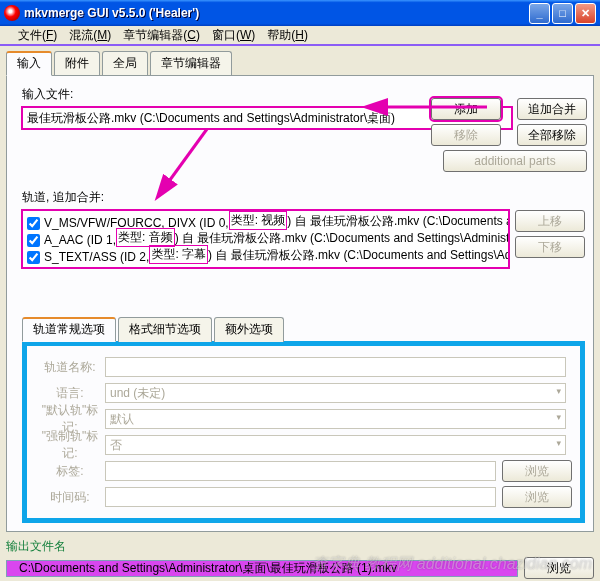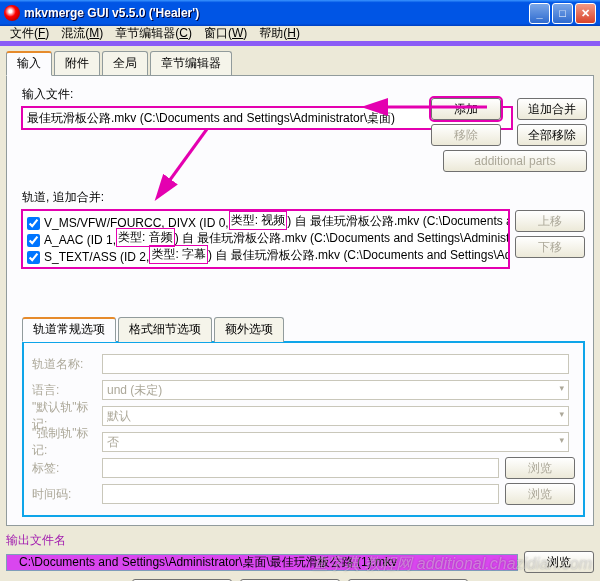--- a/index.html
+++ b/index.html
@@ -7,21 +7,21 @@
 
 .titlebar { height: 26px; background: linear-gradient(to bottom, #3a95ff 0%, #0055e5 10%, #0055e5 90%, #0040c0 100%); display: flex; align-items: center; padding: 0 4px; color: #fff; font-weight: bold; }
 .titlebar .icon { width: 16px; height: 16px; margin-right: 4px; background: radial-gradient(circle at 40% 40%, #fff 10%, #f00 40%, #800 100%); border-radius: 50%; }
 .titlebar .title { flex: 1; font-size: 12px; text-shadow: 1px 1px 0 #003; }
 .titlebar .winbtns { display: flex; gap: 2px; }
 .winbtn { width: 21px; height: 21px; border: 1px solid #fff; border-radius: 3px; display: flex; align-items: center; justify-content: center; color: #fff; font-weight: bold; font-size: 11px; cursor: pointer; }
 .winbtn.min { background: linear-gradient(to bottom, #7ba7e8, #2f6bcf); }
 .winbtn.max { background: linear-gradient(to bottom, #7ba7e8, #2f6bcf); }
 .winbtn.close { background: linear-gradient(to bottom, #f29a86, #d9432a); }
 
-.menubar { height: 20px; background: #ece9d8; display: flex; align-items: center; padding: 0 4px; border-bottom: 5px solid #8b5cf6; }
+.menubar { height: 20px; background: #ece9d8; display: flex; align-items: center; padding: 0 12px; border-bottom: 2px solid #8b5cf6; }
 .menuitem { padding: 2px 6px; cursor: pointer; }
 .menuitem u { text-decoration: underline; }
 
 .tabstrip { display: flex; padding: 4px 6px 0 6px; }
 .tab { padding: 3px 10px; border: 1px solid #919b9c; border-bottom: none; background: #f5f4ea; margin-right: 2px; border-radius: 3px 3px 0 0; cursor: pointer; position: relative; top: 1px; }
 .tab.active { background: #fcfcfe; border-bottom: 1px solid #fcfcfe; z-index: 2; border-top: 2px solid #e68b2c; padding-top: 2px; }
 
 .panel { margin: 0 6px 6px 6px; border: 1px solid #919b9c; background: #fcfcfe; padding: 8px; }
 
 .section-label { margin: 2px 0 4px 0; color: #000; }
@@ -34,30 +34,30 @@
 .btn.highlight { outline: 2px solid #e400b0; }
 
 .rightbtncol { display: flex; flex-direction: column; gap: 4px; position: absolute; }
 
 .tracksbox { width: 490px; height: 58px; border: 1px solid #7f9db9; background: #fff; padding: 2px; overflow: hidden; outline: 2px solid #e400b0; outline-offset: -1px; }
 .track-line { display: flex; align-items: flex-end; white-space: nowrap; height: 17px; }
 .track-line input[type=checkbox] { margin: 0 4px 0 2px; }
 .hlbox { border: 1px solid #e400b0; padding: 0 1px; }
 
 .subtabstrip { display: flex; margin-top: 48px; }
-.subpanel { border: 2px solid #0ea5e9; background: #fcfcfe; padding: 8px; }
+.subpanel { border: 5px solid #0ea5e9; background: #fcfcfe; padding: 8px; text-align: center; }
 
 .formrow { display: flex; align-items: center; height: 26px; }
 .formrow .lbl { width: 70px; color: #aca899; }
 .formrow .field { flex: 1; height: 20px; border: 1px solid #c9c7ba; background: #fff; padding: 0 4px; display: flex; align-items: center; color: #aca899; margin-right: 6px; }
 .formrow .combo { position: relative; }
 .formrow .combo::after { content: "▾"; position: absolute; right: 4px; top: 2px; color: #aca899; font-size: 9px; }
 
 .outputrow { display: flex; align-items: center; margin: 4px 6px; gap: 6px; }
-.outputrow .outlbl { color: #a21caf; }
+.outputrow .outlbl { color: #15803d; }
 .outputrow input[type=text] { flex: 1; height: 17px; border: 1px solid #7f9db9; padding: 0 12px; background: #d946ef; }
 
 .bottombtns { display: flex; justify-content: center; gap: 8px; margin: 6px 0; }
 .bottombtns .btn { width: 100px; }
 
 .watermark { position: absolute; right: 8px; bottom: 6px; color: rgba(255,255,255,.35); font-size: 16px; font-style: italic; pointer-events: none; text-shadow: 0 0 2px rgba(0,0,0,.3); }
 
 .arrow { position: absolute; pointer-events: none; }
 .arrow svg { overflow: visible; }
 </style>

